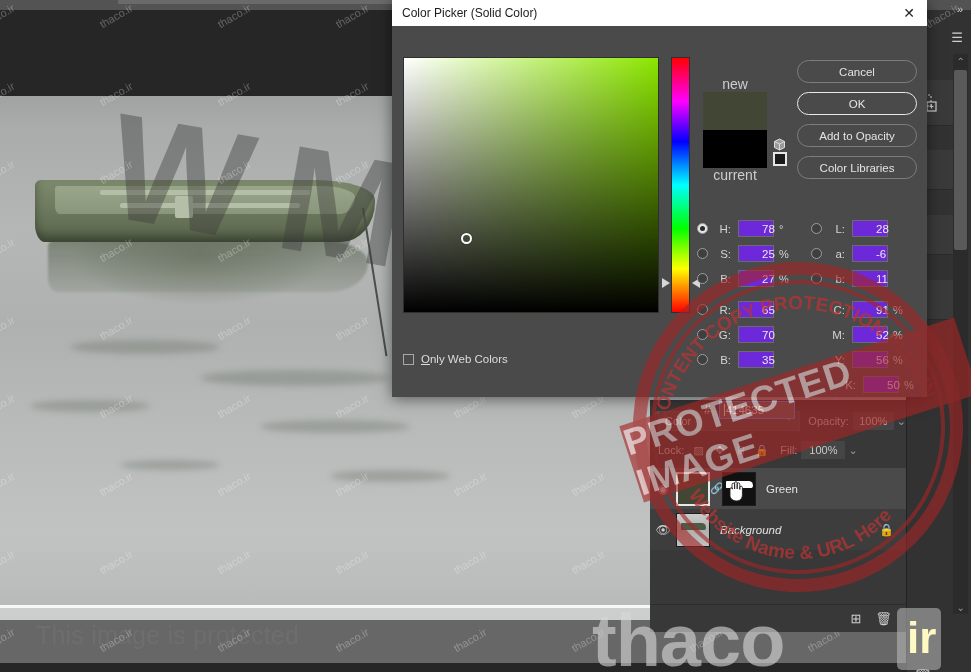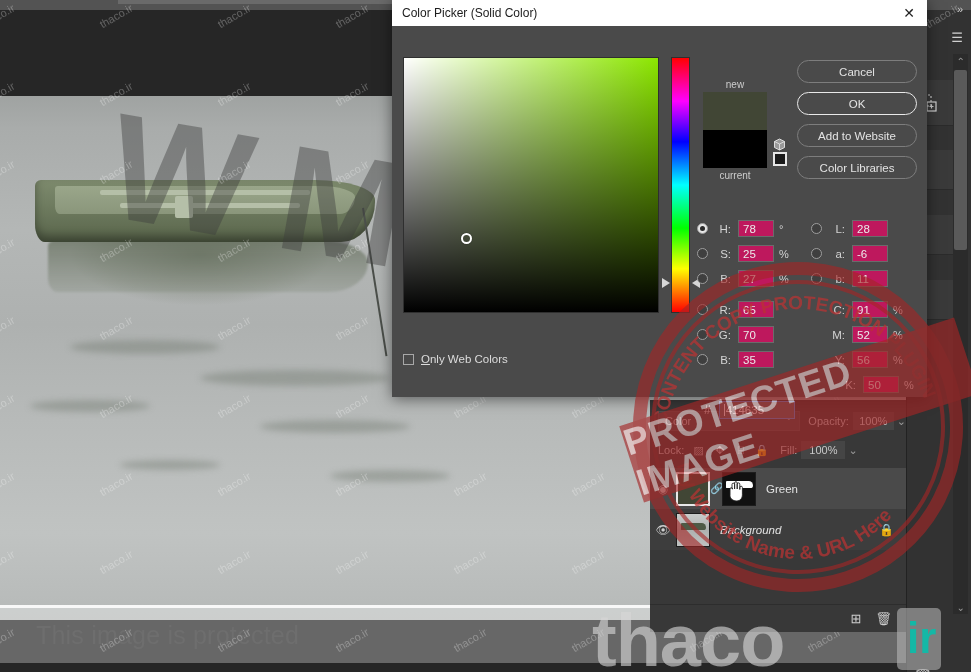--- a/index.html
+++ b/index.html
@@ -122,43 +122,43 @@
     border-radius:50%; box-shadow:0 0 1px #000; }
   .hue-strip { position:absolute; left:279px; top:31px; width:19px; height:256px;
     background:linear-gradient(to bottom,#f00 0%,#f0f 17%,#00f 33%,#0ff 50%,#0f0 67%,#ff0 83%,#f00 100%);
     border:1px solid #2f2f2f; }
   .hue-arrow { position:absolute; width:0; height:0; border-top:5px solid transparent;
     border-bottom:5px solid transparent; }
   .hue-arrow.l { left:270px; border-left:8px solid #d7d7d7; }
   .hue-arrow.r { left:300px; border-right:8px solid #d7d7d7; }
 
   .swatch-wrap { position:absolute; left:311px; top:51px; width:64px; }
-  .sw-label { text-align:center; color:#cdcdcd; font-size:10px; line-height:15px; }
+  .sw-label { text-align:center; color:#cdcdcd; font-size:14px; line-height:15px; }
   .sw-new { width:64px; height:38px; background:#414635; }
   .sw-cur { width:64px; height:38px; background:#000; }
   .warn-cube { position:absolute; left:381px; top:112px; width:13px; height:13px; }
   .oog-chip { position:absolute; left:381px; top:126px; width:14px; height:14px;
     background:#1a1a1a; border:2px solid #e6e6e6; }
 
   .btns { position:absolute; left:405px; top:34px; width:120px; }
   .cp-btn { width:120px; height:23px; border-radius:12px; background:#4a4a4a;
     border:1px solid #7d7d7d; color:#e3e3e3; font-size:11.5px;
     display:flex; align-items:center; justify-content:center; margin-bottom:9px; cursor:pointer; }
   .cp-btn.primary { border:1px solid #e9e9e9; }
 
   .fields { position:absolute; left:305px; top:190px; width:225px; }
   .frow { display:flex; align-items:center; height:25px; }
   .radio { width:11px; height:11px; border-radius:50%; border:1px solid #9d9d9d;
     background:#3f3f3f; margin-right:6px; position:relative; flex:0 0 auto; }
   .radio.on { background:#e6e6e6; }
   .radio.on:after { content:""; position:absolute; left:2px; top:2px; width:5px; height:5px;
     border-radius:50%; background:#2a2a2a; }
   .flabel { color:#d3d3d3; font-size:11.5px; width:17px; text-align:right; margin-right:7px; }
-  .finput { width:36px; height:17px; background:#be185d; border:1px solid #6b6b6b;
-    color:#eaeaea; font-size:11.5px; display:flex; align-items:center; padding-left:4px; }
+  .finput { width:36px; height:17px; background:#6d28d9; border:1px solid #6b6b6b;
+    color:#eaeaea; font-size:11.5px; display:flex; align-items:center; padding-left:23px; }
   .funit { color:#d3d3d3; font-size:11px; margin-left:5px; width:12px; }
   .gap { width:20px; }
   .hexrow { display:flex; align-items:center; height:25px; margin-left:7px; }
   .hexlabel { color:#d3d3d3; font-size:12px; margin-right:8px; }
   .hexinput { width:76px; height:18px; background:#5c5c5c; border:1px solid #4e8ad4;
     color:#f0f0f0; font-size:11.5px; display:flex; align-items:center; padding-left:4px; }
   .caret { display:inline-block; width:1px; height:12px; background:#f0f0f0; margin-right:1px; }
 
   .webcolors { position:absolute; left:11px; top:327px; display:flex; align-items:center; }
   .wc-box { width:11px; height:11px; border:1px solid #a8a8a8; background:#4a4a4a; margin-right:7px; }
@@ -175,21 +175,21 @@
     background:#a52626; transform:rotate(-18deg); opacity:0.88;
     display:flex; align-items:center; justify-content:center; }
   .stamp-band span { color:#f0c9c9; font-size:37px; font-weight:bold; letter-spacing:1px; }
   .stamp-arc { position:absolute; width:330px; height:330px; }
   .stamp-arc text { fill:#b33; font-size:19px; font-weight:bold; font-family:"Liberation Sans",sans-serif; }
 
   .wm-thaco-big { position:absolute; left:592px; top:598px; font-size:74px; font-weight:bold;
     color:rgba(215,215,215,0.62); letter-spacing:-1px; pointer-events:none; }
   .wm-ir-badge { position:absolute; left:897px; top:608px; width:44px; height:62px;
     background:rgba(190,190,190,0.55); border-radius:5px; pointer-events:none; }
-  .wm-ir-badge b { position:absolute; left:10px; top:8px; font-size:44px; color:#14b8a6; line-height:44px; }
+  .wm-ir-badge b { position:absolute; left:10px; top:8px; font-size:44px; color:#fef9c3; line-height:44px; }
 </style>
 </head>
 <body>
 
 <div id="root">
 
   <div class="app-bg"></div>
   <div class="ps-topstrip"></div>
   <div class="ps-topstrip2"></div>
   <div class="ps-menuline"></div>
@@ -402,21 +402,21 @@
       </div>
       <svg class="warn-cube" viewBox="0 0 13 13">
         <path d="M6.5 1L11.5 3.5v6L6.5 12 1.5 9.5v-6z" fill="#9a9a9a" stroke="#e8e8e8" stroke-width="0.9"></path>
         <path d="M1.5 3.5L6.5 6l5-2.5M6.5 6v6" stroke="#e8e8e8" stroke-width="0.8" fill="none"></path>
       </svg>
       <div class="oog-chip"></div>
 
       <div class="btns">
         <div class="cp-btn">Cancel</div>
         <div class="cp-btn primary">OK</div>
-        <div class="cp-btn" style="margin-top:5px;">Add to Website</div>
+        <div class="cp-btn" style="margin-top:5px;">Add to Opacity</div>
         <div class="cp-btn" style="margin-top:5px;">Color Libraries</div>
       </div>
 
       <div class="fields">
         <div id="hsb-lab-rows">
             <div class="frow">
               <div style="display: flex; align-items: center;">
                 <span class="radio on"></span>
                 <span class="flabel">H:</span>
                 <span class="finput">78</span>

